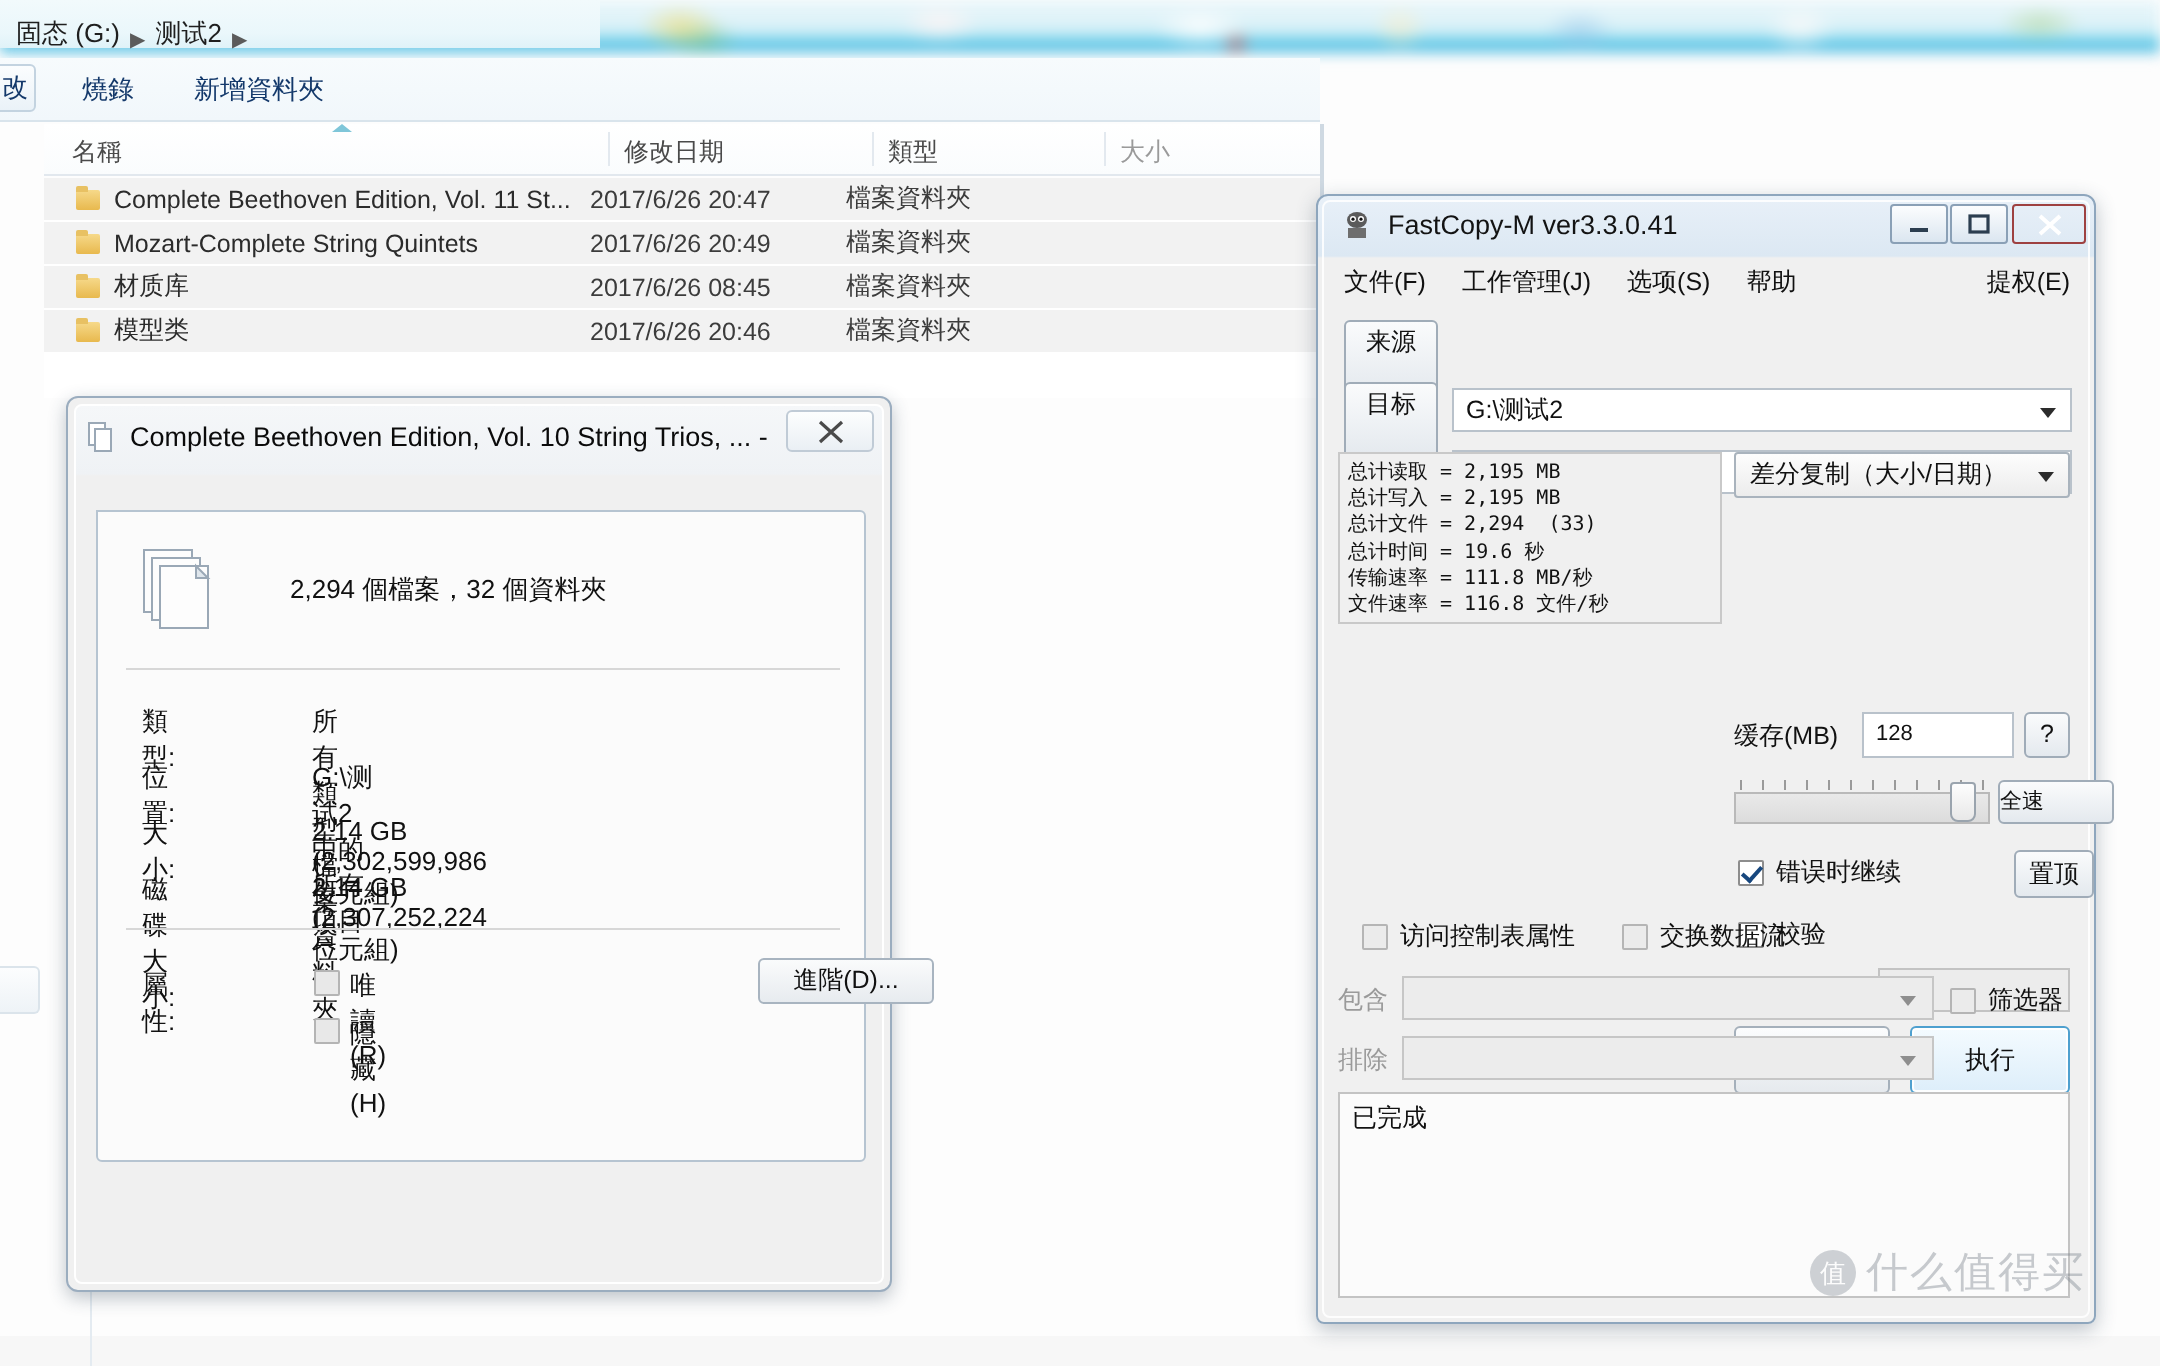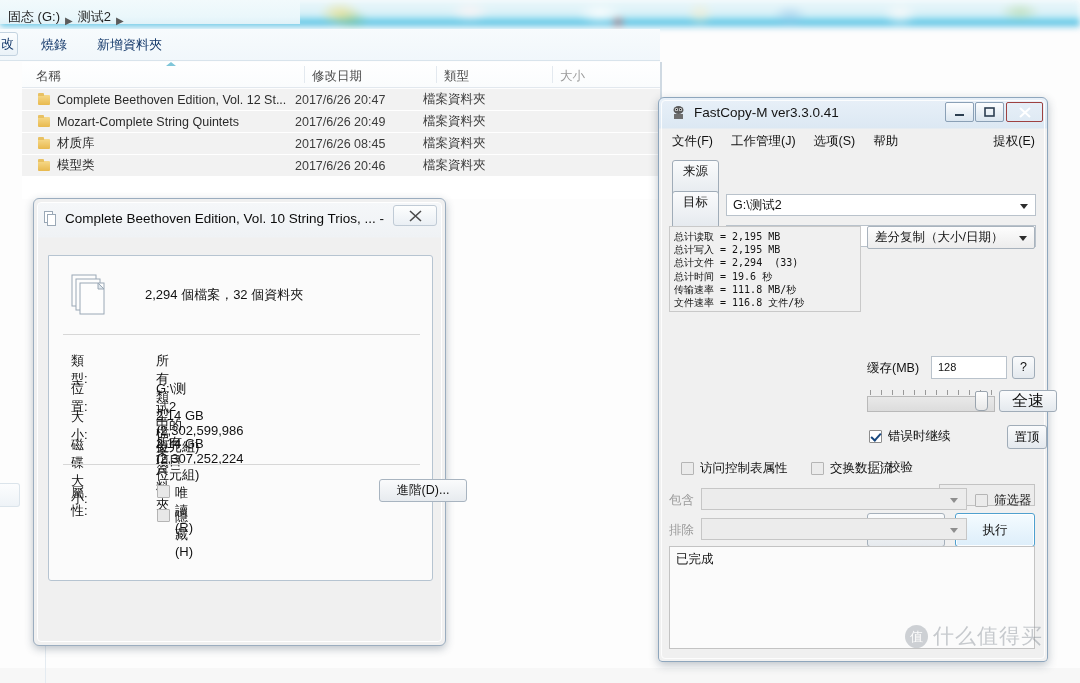--- a/index.html
+++ b/index.html
@@ -246,21 +246,21 @@
     background:linear-gradient(to bottom,#e9e9e9,#dcdcdc); border:1px solid #b9b9b9;}
   #slider-thumb { position:absolute; left:108px; top:1px; width:13px; height:20px;
     background:linear-gradient(to bottom,#fdfdfd,#e8e8e8); border:1px solid #9aa4ae; border-radius:2px 2px 4px 4px;}
   #fullspeed {
     position:absolute; left:340px; top:292px; width:60px; height:22px;
   }
   #fullspeed-inner {
     position:absolute; left:0; top:0; width:58px; height:22px;
     background:linear-gradient(to bottom,#fafbfc,#e4e9ee);
     border:1px solid #a0acb8; border-radius:3px;
-    font-size:16px; line-height:20px; text-align:center; color:#111;
+    font-size:11px; line-height:20px; color:#111;
   }
   .fc-cb-row { position:absolute; display:flex; align-items:center; gap:6px; font-size:12.5px; color:#111;}
   .fc-cb { width:13px;height:13px; background:#fff; border:1px solid #8d8d8d; border-radius:1px;
            position:relative; flex:none; }
   .fc-cb.checked::after{ content:""; position:absolute; left:3px; top:0px; width:4px; height:8px;
            border:solid #17477e; border-width:0 2px 2px 0; transform:rotate(42deg);}
   .fc-cb.grey { background:#ebebeb; border-color:#b5b5b5; }
   #top-btn {
     position:absolute; left:348px; top:327px; width:40px; height:24px;
     background:linear-gradient(to bottom,#fafbfc,#e4e9ee);
@@ -343,21 +343,21 @@
   <div class="col-div" style="left:530px"></div>
   <div class="col" style="left:538px; color:#9a9a9a">大小</div>
 </div>
 
 <div id="list-bg"></div>
 <div id="explorer-right-edge"></div>
 <div id="file-list">
   <div class="frow">
     <div class="fname">
       <span class="folder-ico"></span>
-      <span>Complete Beethoven Edition, Vol. 12 St...</span>
+      <span>Complete Beethoven Edition, Vol. 11 St...</span>
     </div>
     <div class="fdate">2017/6/26 20:47</div>
     <div class="ftype">檔案資料夾</div>
     <div class="fsize"></div>
   </div>
   <div class="frow">
     <div class="fname">
       <span class="folder-ico"></span>
       <span>Mozart-Complete String Quintets</span>
     </div>

